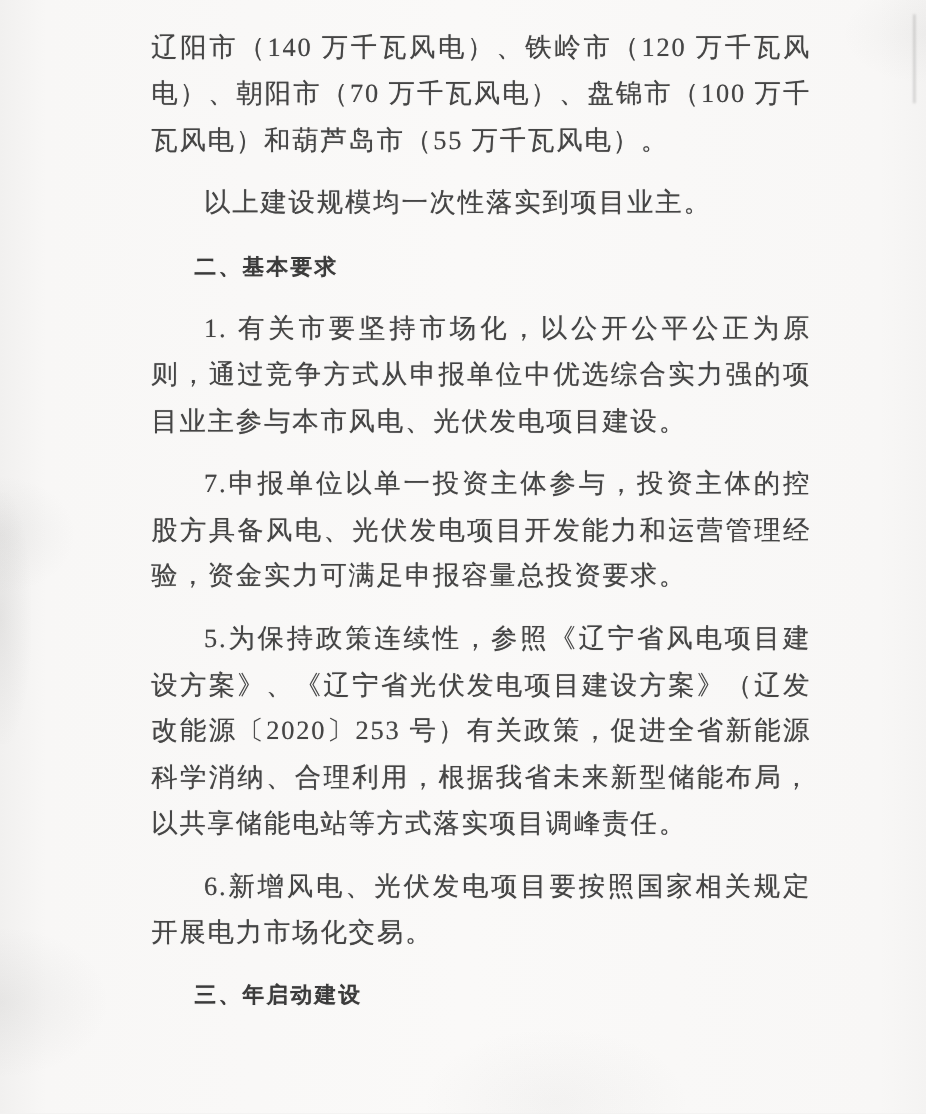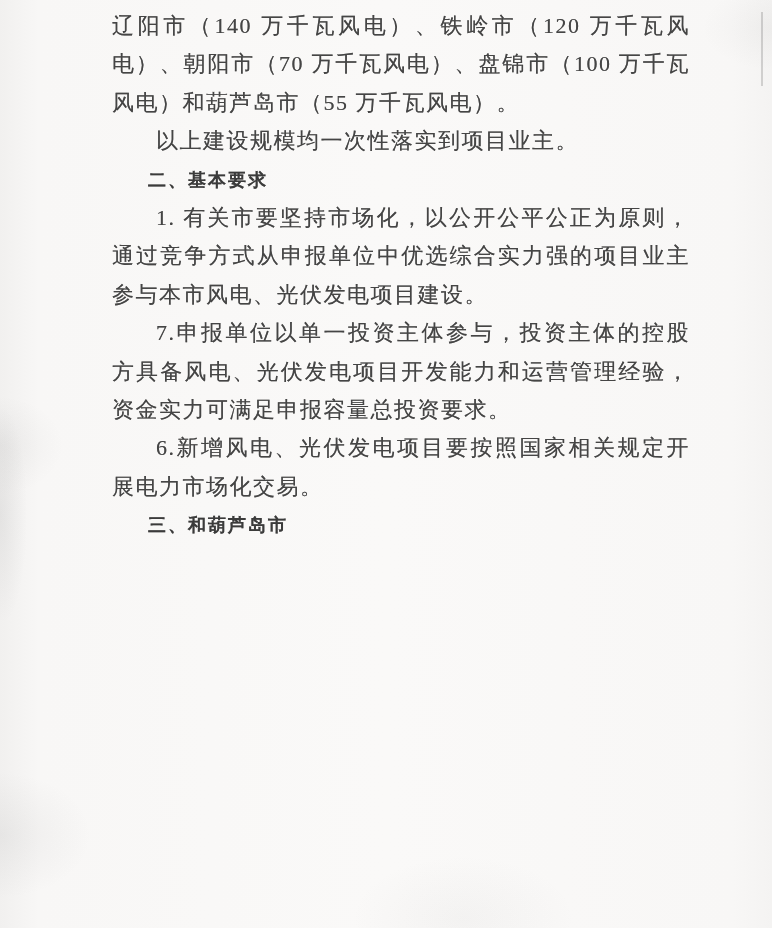--- a/index.html
+++ b/index.html
@@ -20,21 +20,21 @@
     font-size: 22px;
     color: #454545;
     background:
       radial-gradient(ellipse 90px 70px at 0% 48%, rgba(100,100,100,0.07), transparent 70%),
       radial-gradient(ellipse 130px 90px at 0% 90%, rgba(100,100,100,0.08), transparent 70%),
       radial-gradient(ellipse 100px 60px at 100% 3%, rgba(100,100,100,0.05), transparent 70%),
       radial-gradient(ellipse 160px 90px at 60% 99%, rgba(120,120,120,0.05), transparent 70%),
       linear-gradient(90deg, #f1f0ef 0%, #f8f7f6 5%, #faf9f8 50%, #f8f7f6 95%, #f4f3f2 100%);
   }
   .para {
-    margin: 0;
+    margin: 14px;
     line-height: 38.4px;
     text-align: justify;
     text-justify: inter-character;
     letter-spacing: 1.5px;
     text-shadow: 0 0 0.6px rgba(80,80,80,0.65);
   }
   .para.indent {
     text-indent: 2em;
   }
   .para.heading {
@@ -76,17 +76,18 @@
   <p class="para indent">以上建设规模均一次性落实到项目业主。</p>
 
   <p class="para heading">二、基本要求</p>
 
   <p class="para indent">1. 有关市要坚持市场化，以公开公平公正为原则，通过竞争方式从申报单位中优选综合实力强的项目业主参与本市风电、光伏发电项目建设。</p>
 
   <p class="para indent">7.申报单位以单一投资主体参与，投资主体的控股方具备风电、光伏发电项目开发能力和运营管理经验，资金实力可满足申报容量总投资要求。</p>
 
 
 
+  <p class="para indent">5.为保持政策连续性，参照《辽宁省风电项目建设方案》、《辽宁省光伏发电项目建设方案》（辽发改能源〔2020〕253 号）有关政策，促进全省新能源科学消纳、合理利用，根据我省未来新型储能布局，以共享储能电站等方式落实项目调峰责任。</p>
 
   <p class="para indent">6.新增风电、光伏发电项目要按照国家相关规定开展电力市场化交易。</p>
 
-  <p class="para heading">三、和葫芦岛市</p>
+  <p class="para heading">三、年启动建设</p>
 </div>
 
 </body></html>

